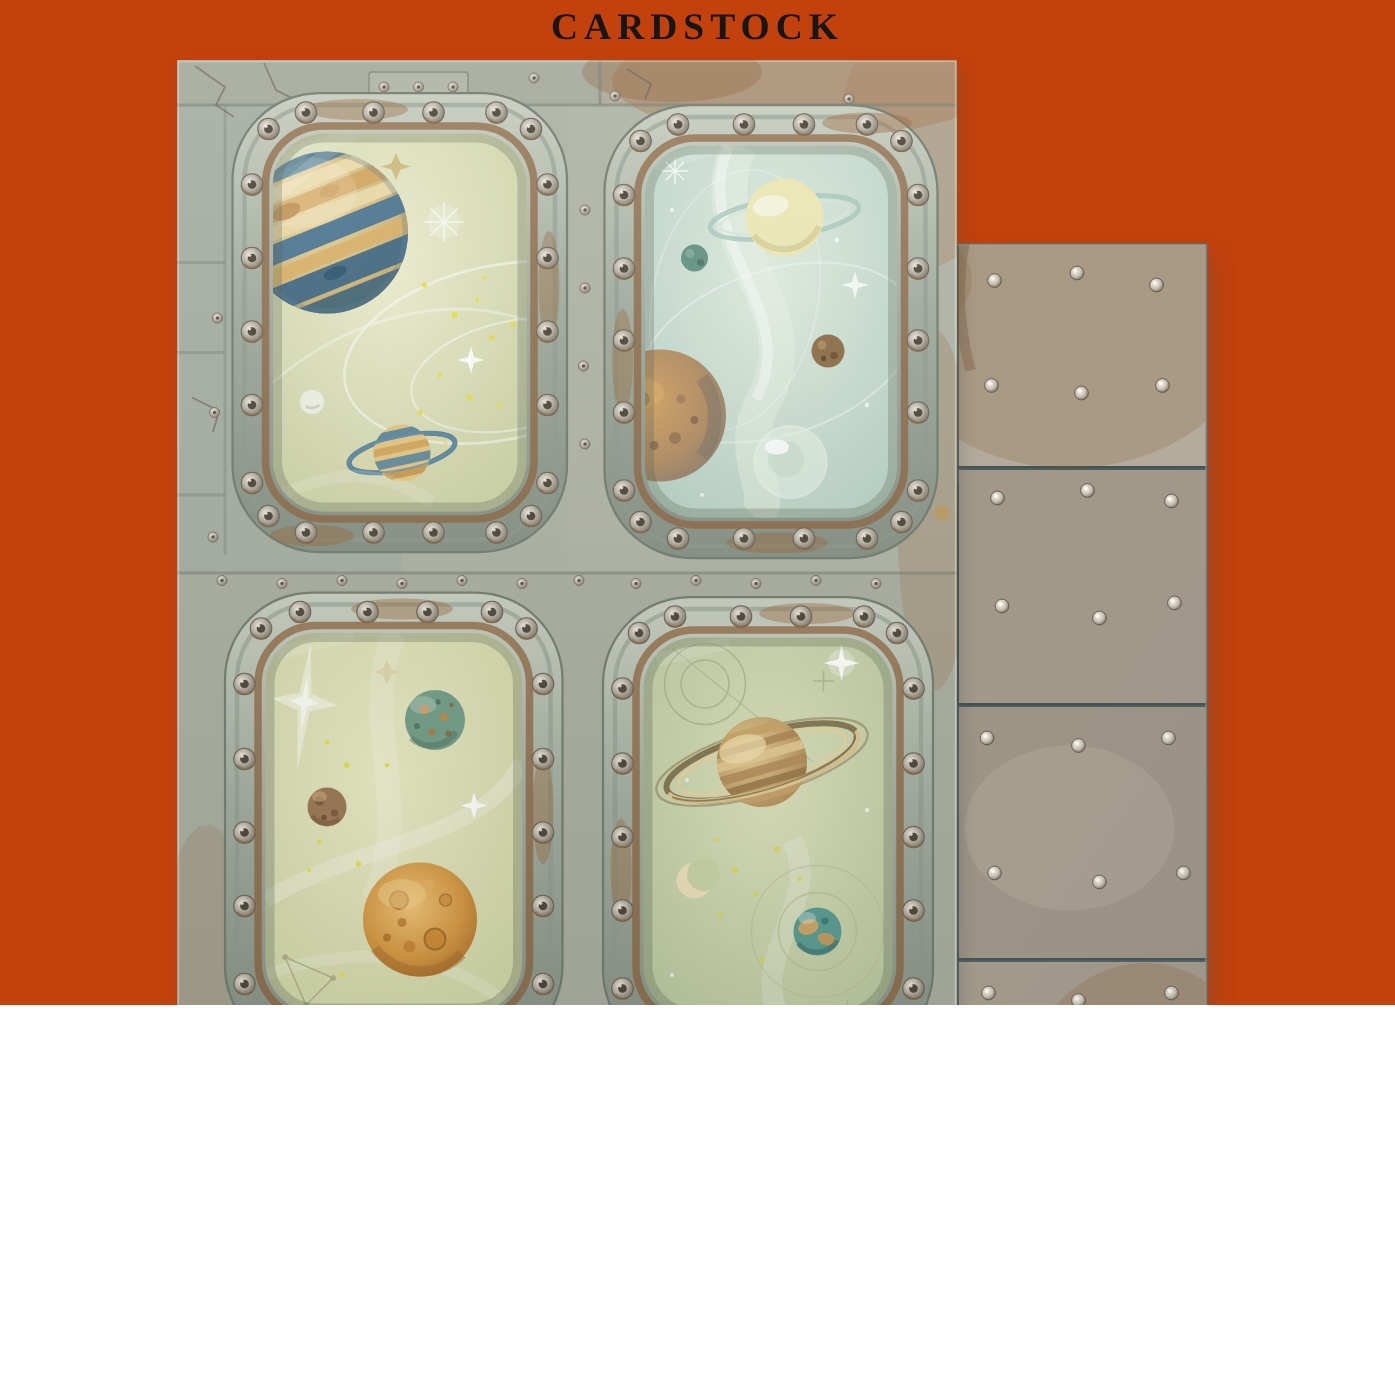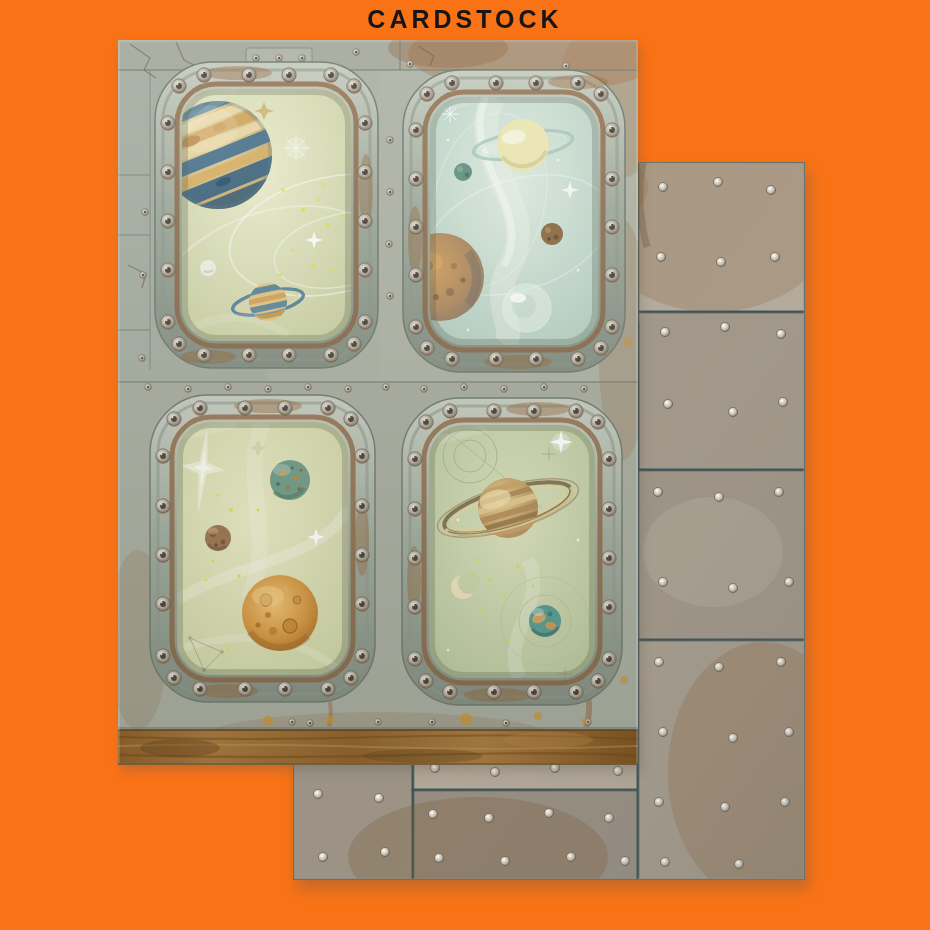--- a/index.html
+++ b/index.html
@@ -1,17 +1,17 @@
 <!DOCTYPE html>
 <html><head>
 <meta charset="utf-8">
 <style>
   html,body{margin:0;padding:0;background:#ffffff;}
-  .stage{position:relative;width:930px;height:930px;background:#f97316;overflow:hidden;
-         font-family:Liberation Sans, sans-serif;}
+  .stage{position:relative;width:930px;height:670px;background:#c2410c;overflow:hidden;
+         font-family:Liberation Serif, serif;}
   .title{position:absolute;top:5px;left:0;width:100%;text-align:center;
          font-weight:bold;font-size:25px;letter-spacing:4px;color:#161616;}
   .sheet{position:absolute;}
   .sheet.back{left:293px;top:162px;width:512px;height:718px;
               box-shadow:4px 9px 14px rgba(90,86,76,.35);}
   .sheet.front{left:118px;top:40px;width:520px;height:725px;
                box-shadow:3px 6px 10px rgba(90,86,76,.30);}
   svg{display:block;}
 </style>
 </head>

